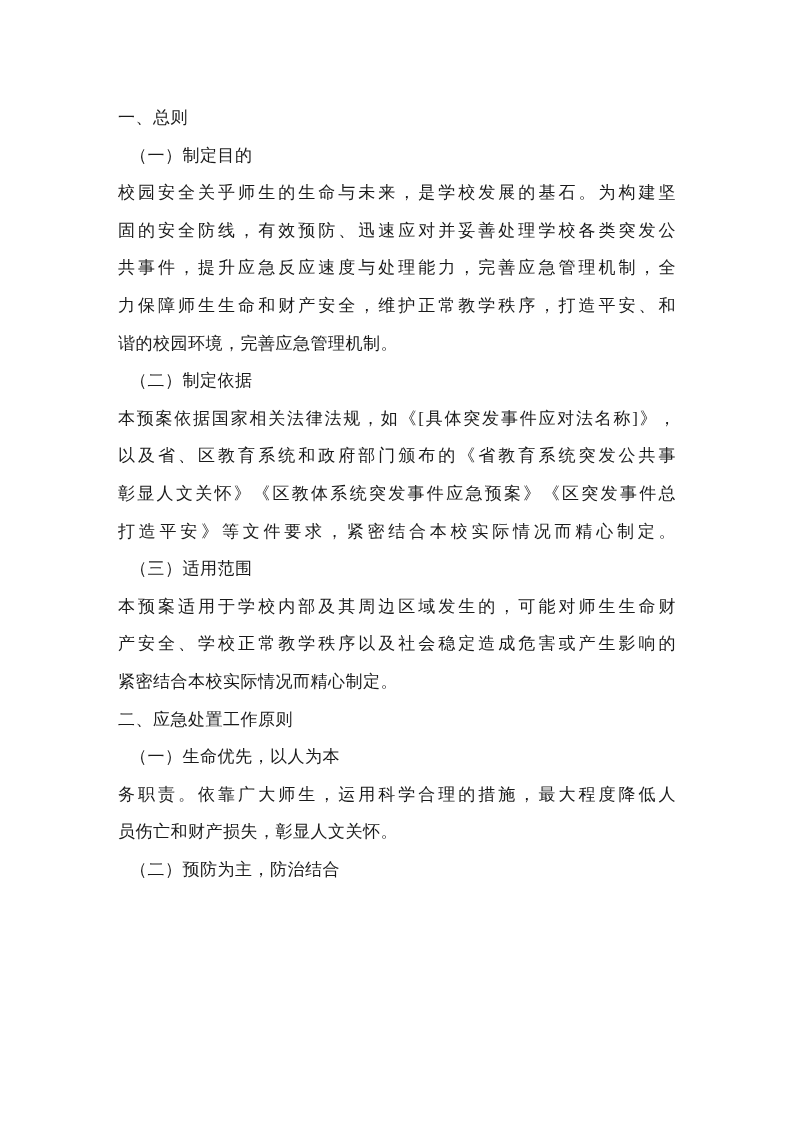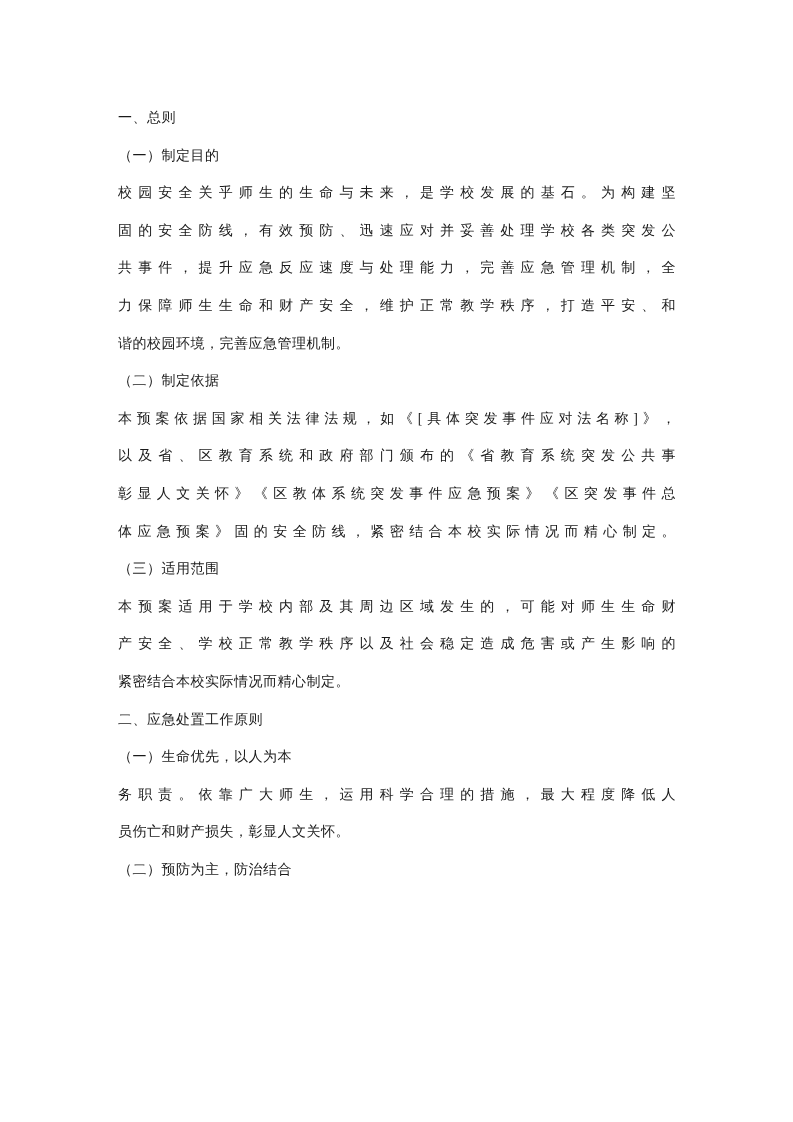--- a/index.html
+++ b/index.html
@@ -17,51 +17,51 @@
   }
   .page {
     position: absolute;
     left: 118px;
     top: 99px;
     width: 558px;
   }
   .line {
     height: 37.6px;
     line-height: 37.6px;
-    font-size: 14px;
+    font-size: 17px;
     white-space: nowrap;
     letter-spacing: 0.5px;
   }
   .justify {
     text-align: justify;
     text-align-last: justify;
     white-space: normal;
     overflow: hidden;
     font-family: Liberation Serif, serif;
   }
   .sub {
-    margin-left: 0;
+    margin-left: 12px;
   }
 </style>
 </head>
 <body>
 
 <div class="page">
   <div class="line">一、总则</div>
   <div class="line sub">（一）制定目的</div>
   <div class="line justify">校园安全关乎师生的生命与未来，是学校发展的基石。为构建坚</div>
   <div class="line justify">固的安全防线，有效预防、迅速应对并妥善处理学校各类突发公</div>
   <div class="line justify">共事件，提升应急反应速度与处理能力，完善应急管理机制，全</div>
   <div class="line justify">力保障师生生命和财产安全，维护正常教学秩序，打造平安、和</div>
   <div class="line">谐的校园环境，完善应急管理机制。</div>
   <div class="line sub">（二）制定依据</div>
   <div class="line justify">本预案依据国家相关法律法规，如《[具体突发事件应对法名称]》，</div>
   <div class="line justify">以及省、区教育系统和政府部门颁布的《省教育系统突发公共事</div>
   <div class="line justify">彰显人文关怀》《区教体系统突发事件应急预案》《区突发事件总</div>
-  <div class="line justify">体应急预案》固的安全防线，紧密结合本校实际情况而精心制定。</div>
+  <div class="line justify">打造平安》等文件要求，紧密结合本校实际情况而精心制定。</div>
   <div class="line sub">（三）适用范围</div>
   <div class="line justify">本预案适用于学校内部及其周边区域发生的，可能对师生生命财</div>
   <div class="line justify">产安全、学校正常教学秩序以及社会稳定造成危害或产生影响的</div>
   <div class="line">紧密结合本校实际情况而精心制定。</div>
   <div class="line">二、应急处置工作原则</div>
   <div class="line sub">（一）生命优先，以人为本</div>
   <div class="line justify">务职责。依靠广大师生，运用科学合理的措施，最大程度降低人</div>
   <div class="line">员伤亡和财产损失，彰显人文关怀。</div>
   <div class="line sub">（二）预防为主，防治结合</div>
 </div>

